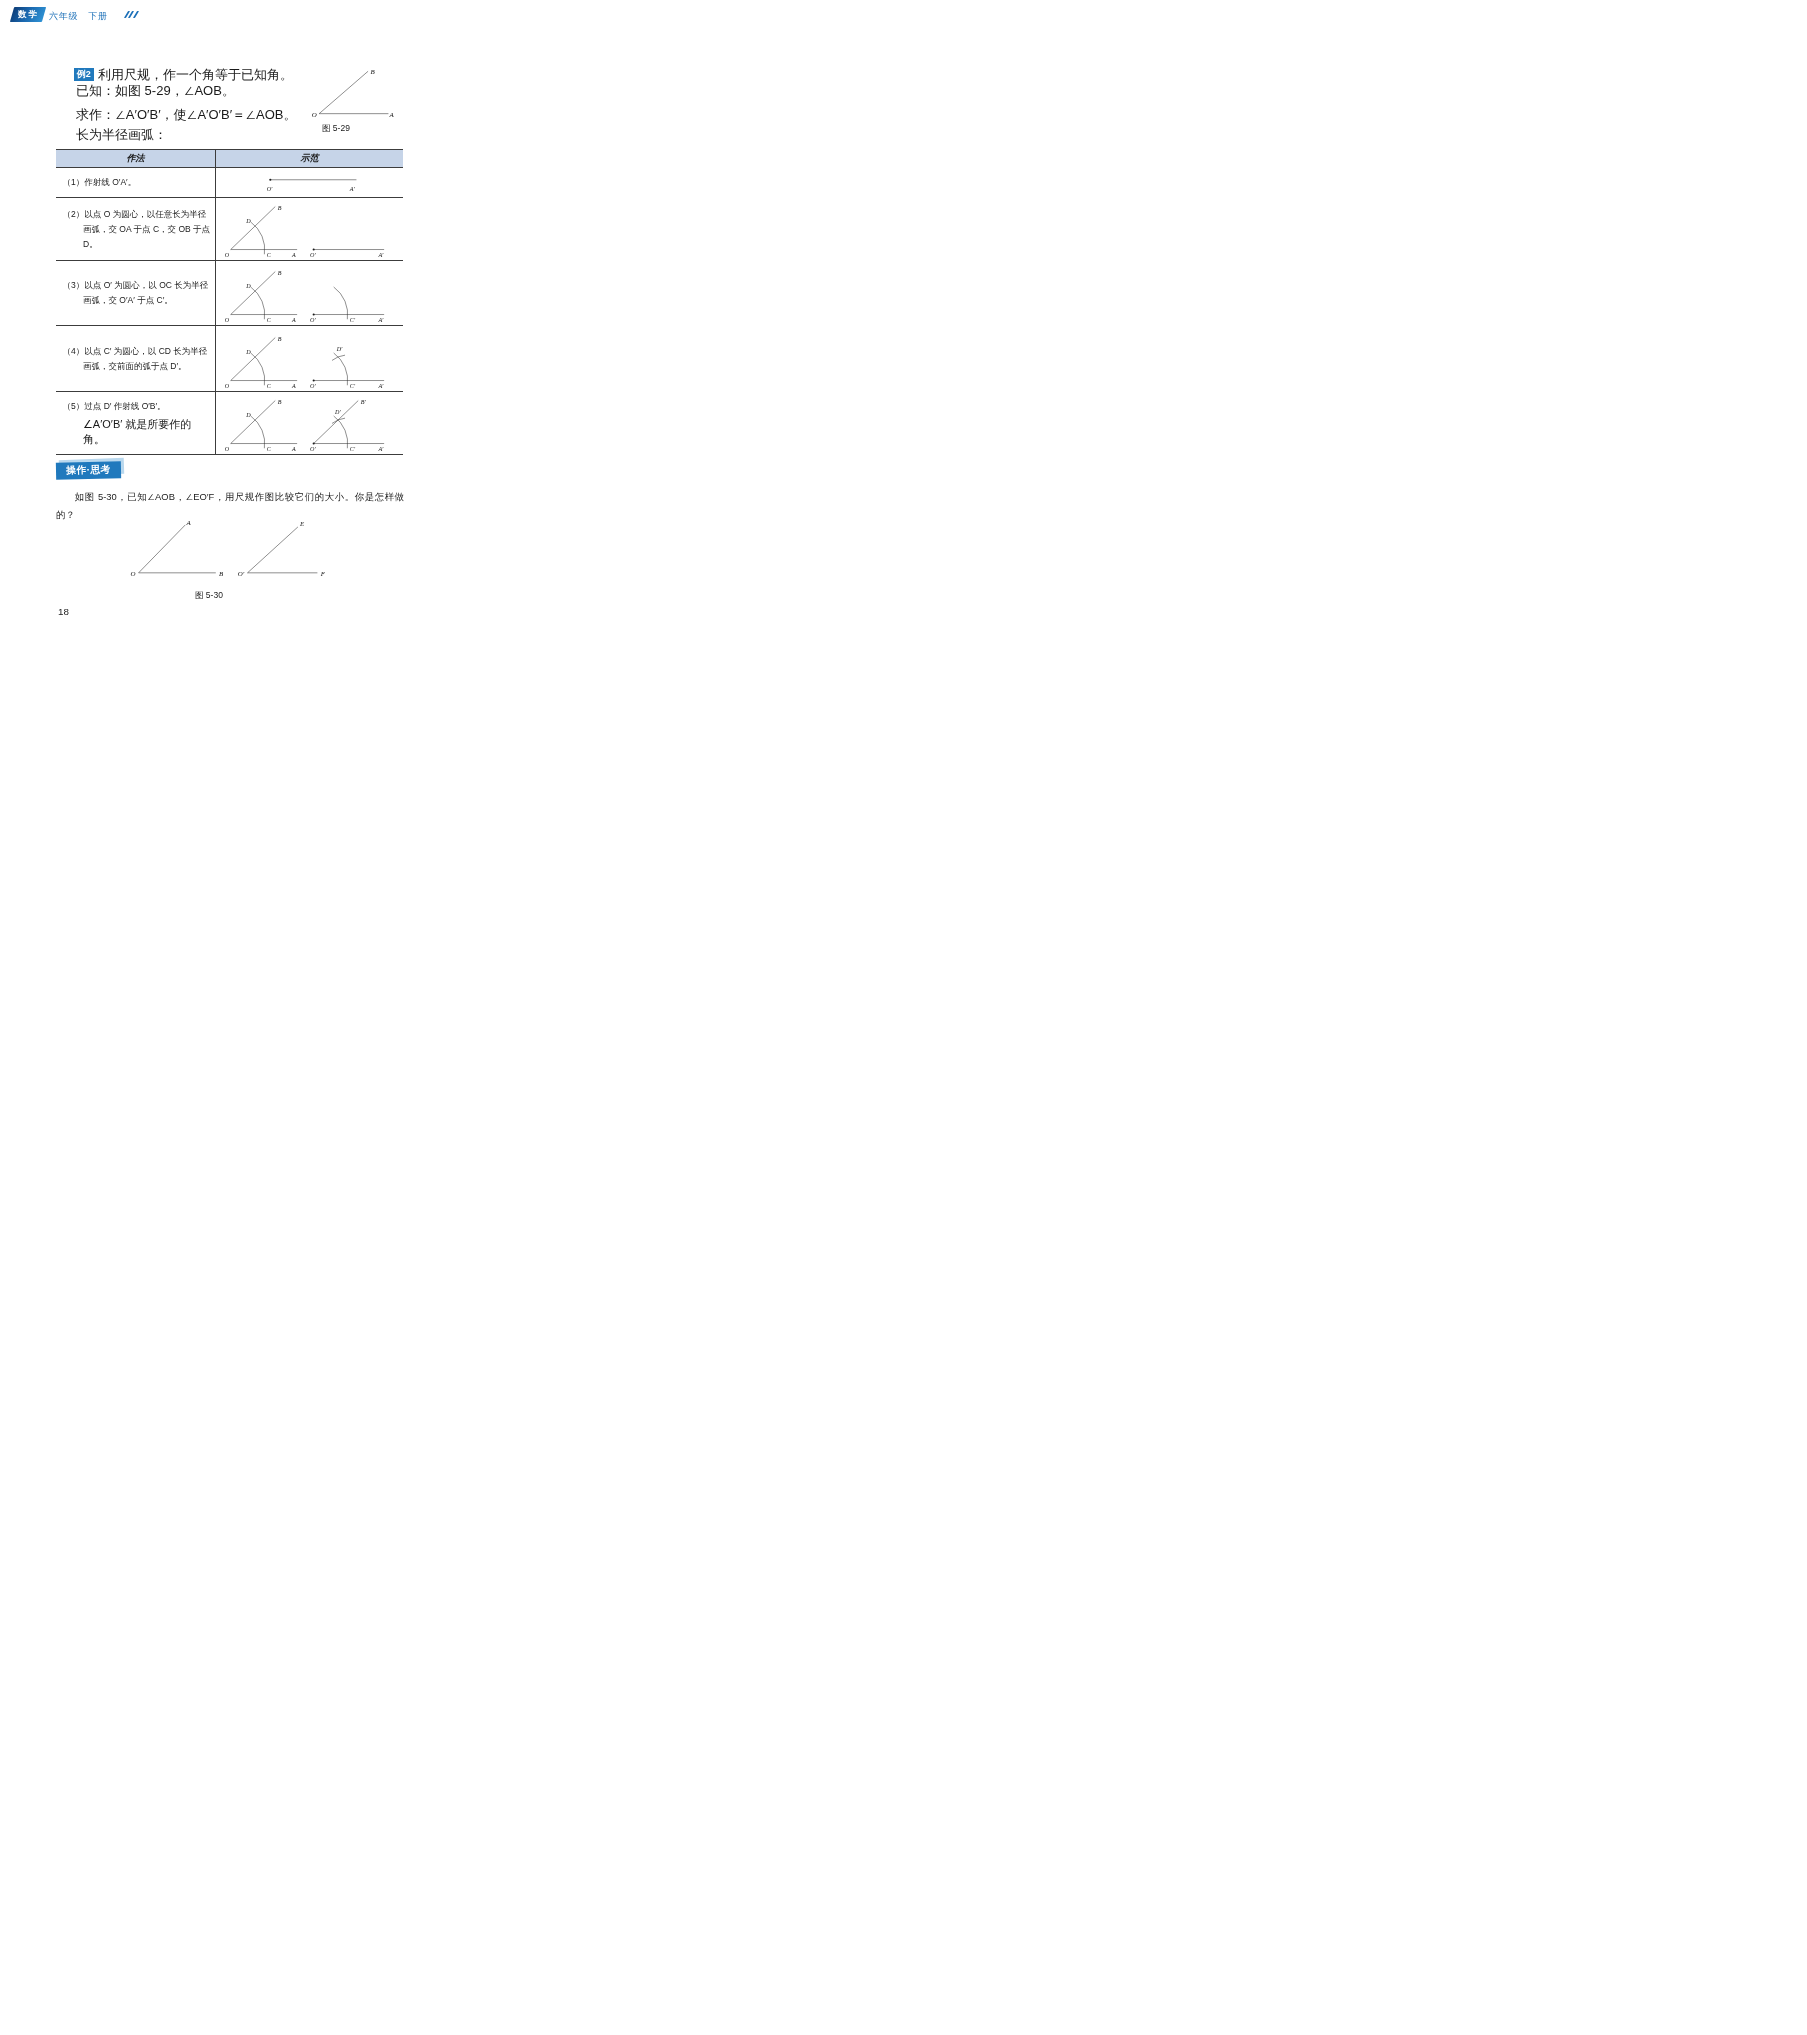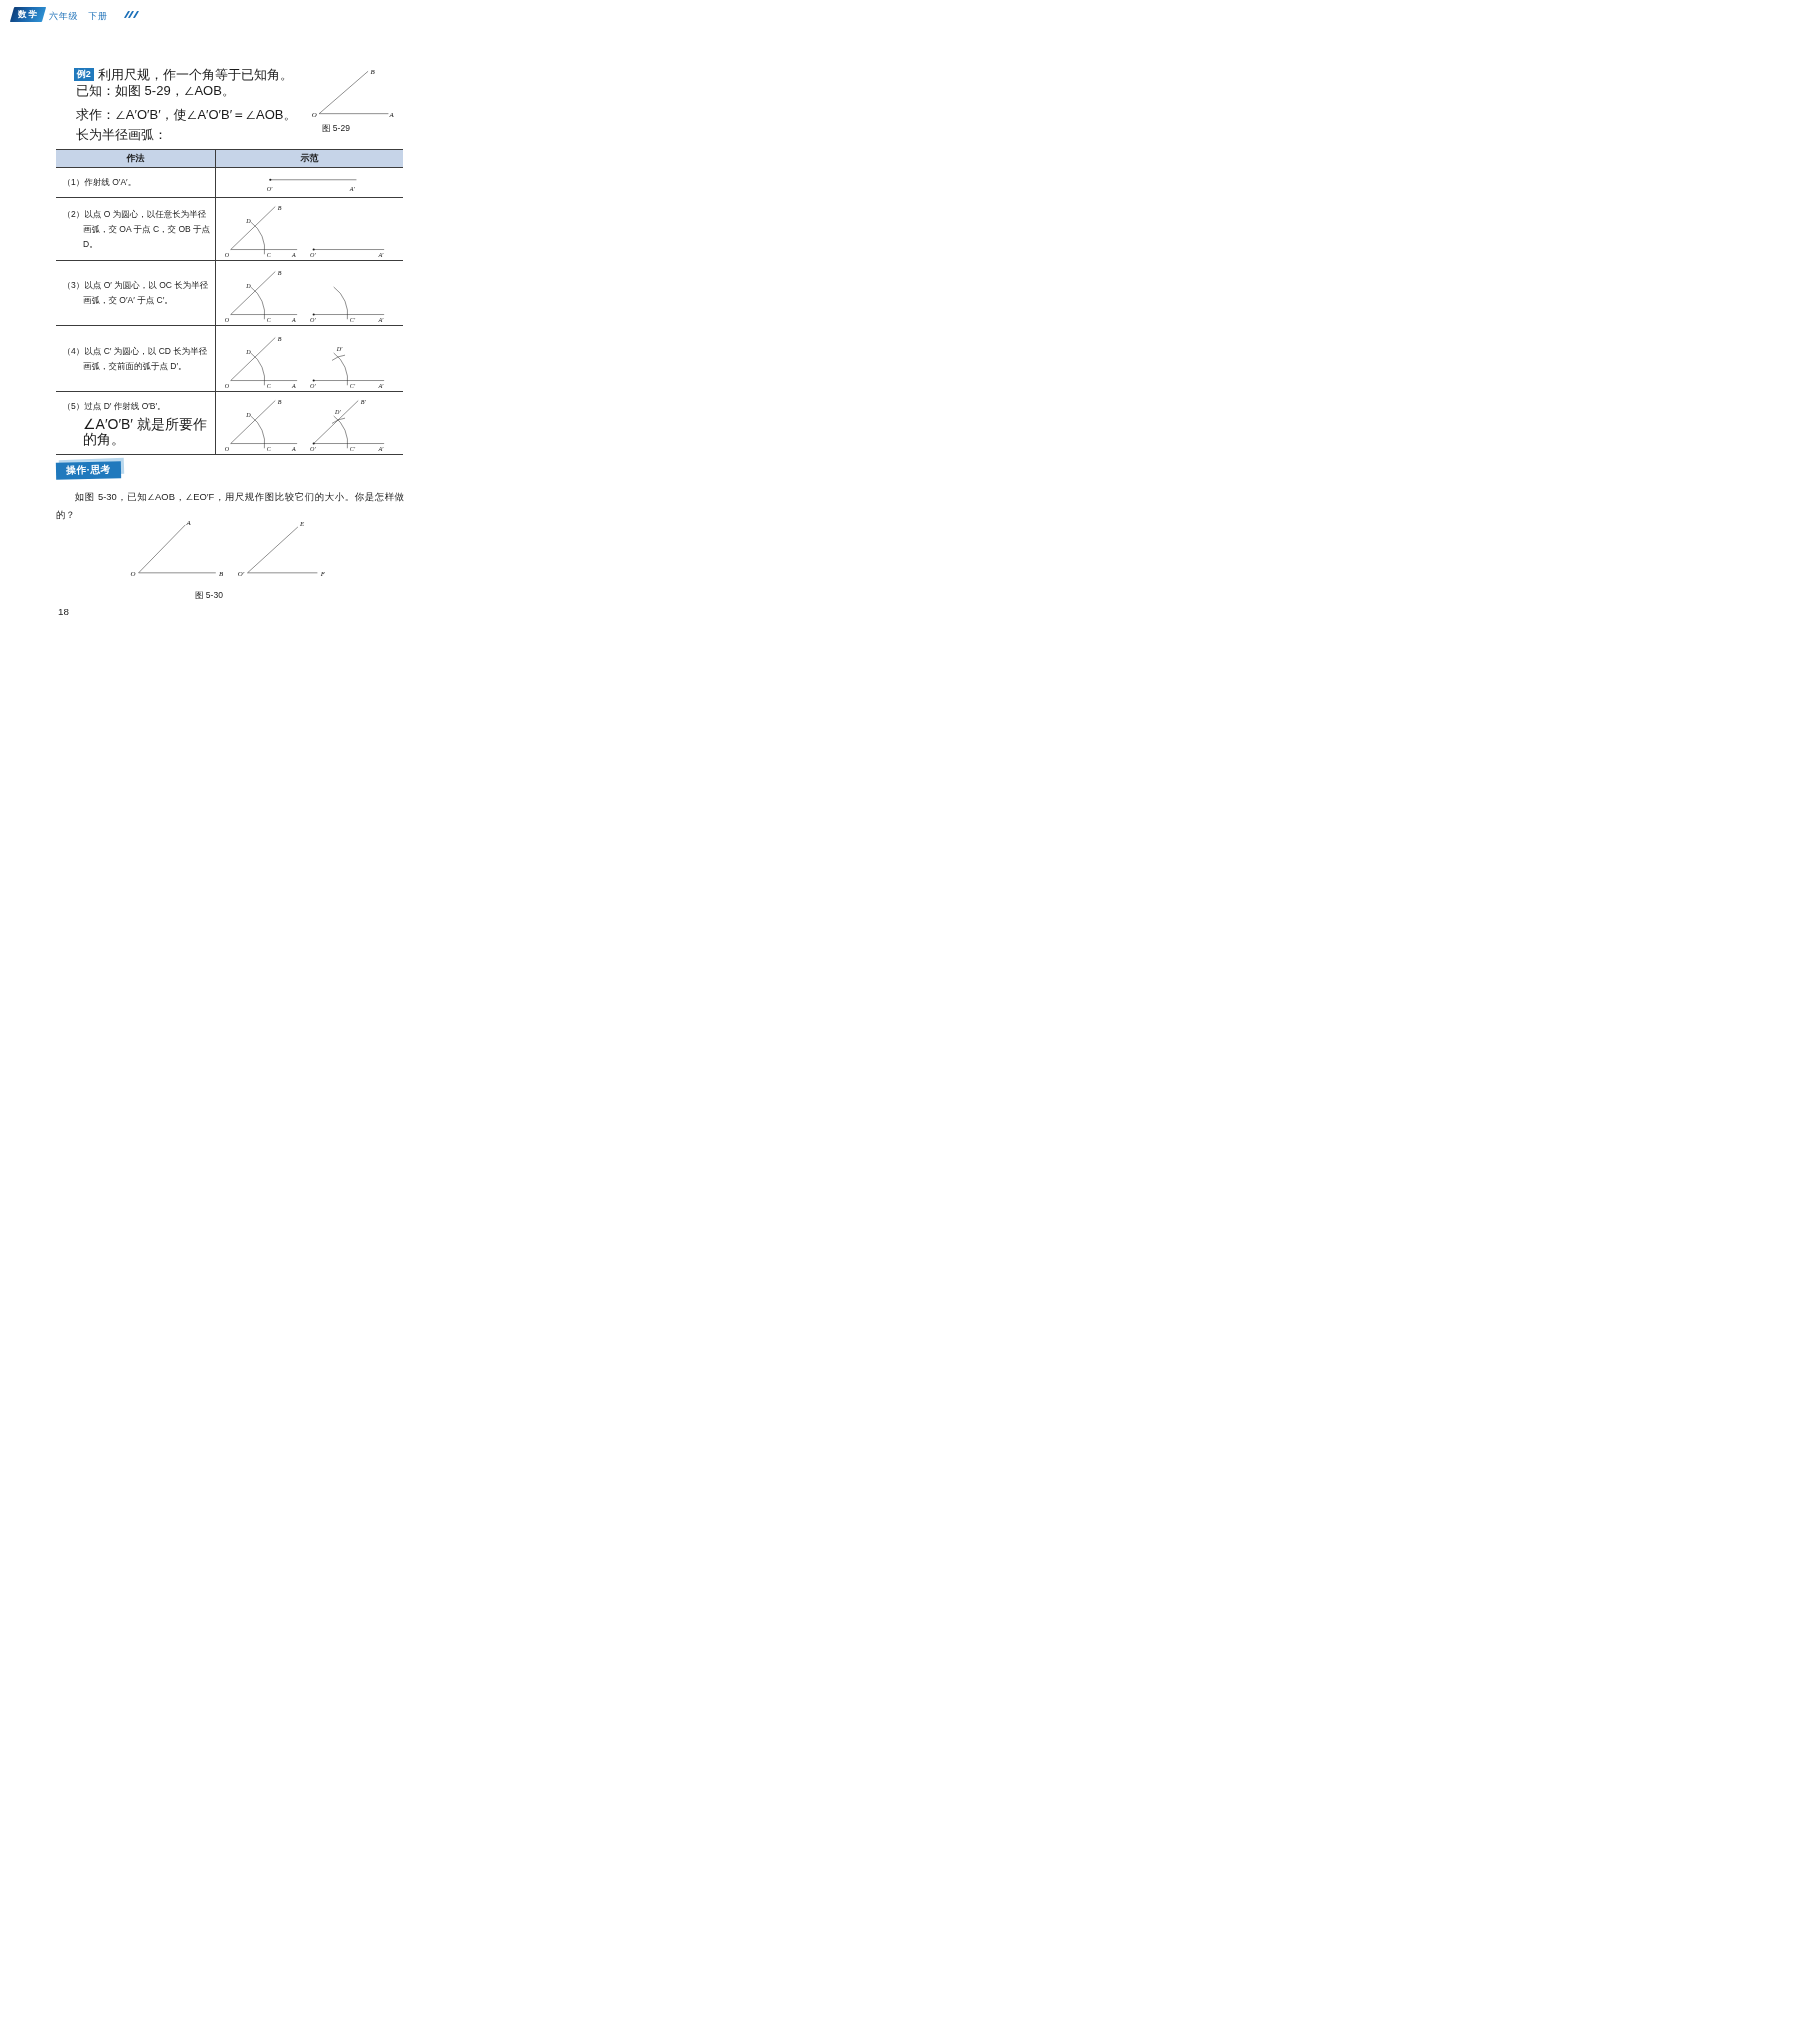--- a/index.html
+++ b/index.html
@@ -22,30 +22,30 @@
     transform:skewX(-30deg); border-radius:0.4px; }
 
   
   .ex-badge { background:var(--badgeBlue,#2079bd); color:#fff; font-size:9px; font-weight:bold;
     width:19.5px; height:12.6px; line-height:12.6px; text-align:center; border-radius:0; }
   .bodytext { font-size:13px; line-height:14px; }
   .caption { font-size:8.5px; text-align:left; }
 
   
   .ctable { border-top:0.4px solid #3c3c3c; }
-  .thead { display:flex; background:var(--tableHeaderBg,#c6d4e8); border-bottom:0.4px solid #3c3c3c; height:17px; }
+  .thead { display:flex; background:var(--tableHeaderBg,#c6d4e8); border-bottom:0.4px solid #3c3c3c; height:17px;font-style:italic; }
   .th { line-height:17px; text-align:center; font-weight:bold; font-size:9px; }
   .th-left { width:160px; border-right:0.4px solid #3c3c3c; box-sizing:border-box; }
   .th-right { width:187px; box-sizing:border-box; }
   .trow { display:flex; border-bottom:0.4px solid #3c3c3c; }
   .cell-left { width:160px; border-right:0.4px solid #3c3c3c; box-sizing:border-box;
     display:flex; align-items:center; }
   .steptext { width:100%; }
   .step { font-size:8.5px; line-height:15px; padding:2.4px 4.1px 2.4px 27px; text-indent:-20.4px; }
-  .step2 { font-size:14px; line-height:15px; padding:0 4.1px 2.4px 27px; }
+  .step2 { font-size:11px; line-height:15px; padding:0 4.1px 2.4px 27px; }
   .cell-right { width:187px; box-sizing:border-box; display:flex; align-items:flex-end;
     padding:0 0 1.2px 9px; gap:5.7px; }
   .cell-right.center-v { align-items:center; padding:0 0 0 46px; }
 
   
   svg line, svg path { stroke:var(--lineColor,#2a2a2a); stroke-width:1.3; fill:none; }
   svg circle.dot { fill:#1a1a1a; stroke:none; }
   .ml { font-family:"Liberation Serif", serif; font-style:italic; font-size:15px; fill:#111;
     stroke:none; }
   .ml-big { font-family:"Liberation Serif", serif; font-style:italic; font-size:17px; fill:#111;

